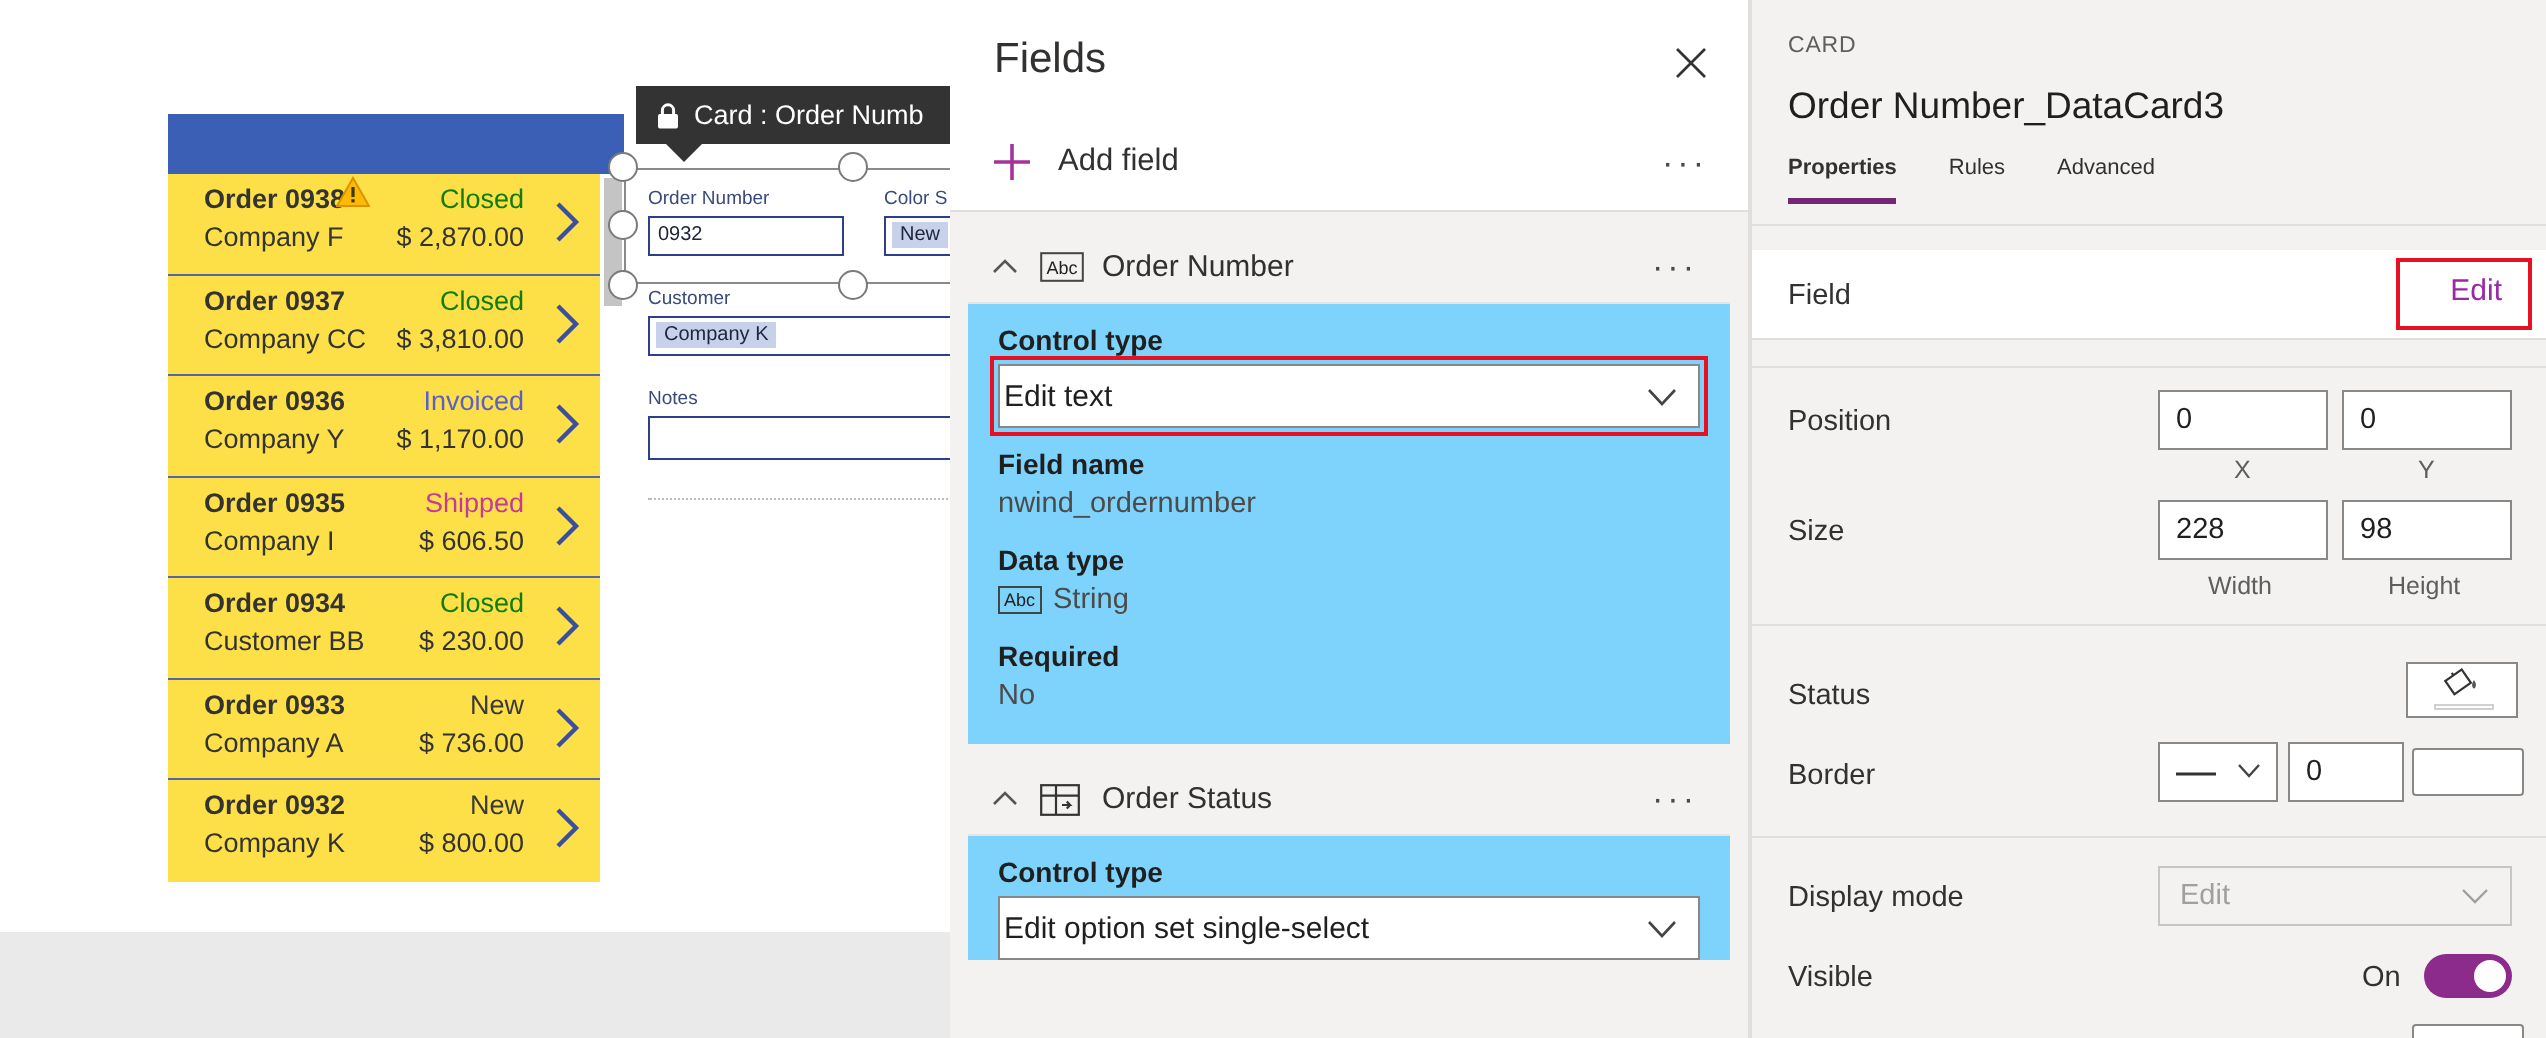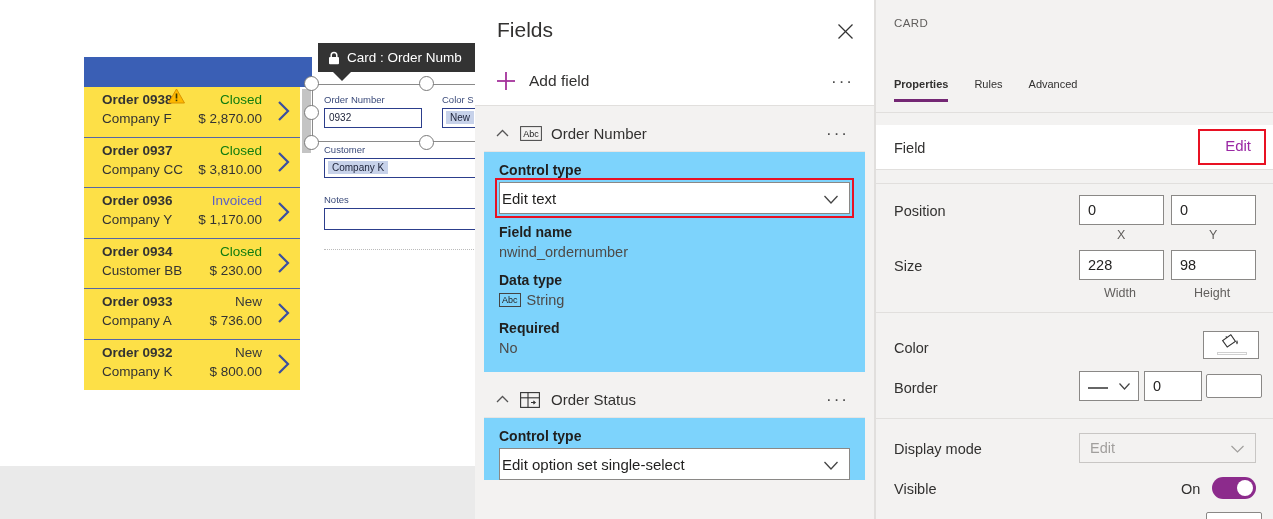--- a/index.html
+++ b/index.html
@@ -213,20 +213,31 @@
         <div class="g-comp">Company Y</div>
         <div class="g-status" style="color:#5b5fc7">Invoiced</div>
         <div class="g-amount">$ 1,170.00</div>
         <div class="g-chev">
             <svg width="13" height="22" viewBox="0 0 13 22">
               <polyline points="2,2 11,11 2,20" fill="none" stroke="#3b4fa0" stroke-width="2.2"></polyline>
             </svg>
           </div>
       </div>
 
+      <div class="grow">
+        <div class="g-name">Order 0935</div>
+        <div class="g-comp">Company I</div>
+        <div class="g-status" style="color:#c4399c">Shipped</div>
+        <div class="g-amount">$ 606.50</div>
+        <div class="g-chev">
+            <svg width="13" height="22" viewBox="0 0 13 22">
+              <polyline points="2,2 11,11 2,20" fill="none" stroke="#3b4fa0" stroke-width="2.2"></polyline>
+            </svg>
+          </div>
+      </div>
 
       <div class="grow">
         <div class="g-name">Order 0934</div>
         <div class="g-comp">Customer BB</div>
         <div class="g-status" style="color:#107c10">Closed</div>
         <div class="g-amount">$ 230.00</div>
         <div class="g-chev">
             <svg width="13" height="22" viewBox="0 0 13 22">
               <polyline points="2,2 11,11 2,20" fill="none" stroke="#3b4fa0" stroke-width="2.2"></polyline>
             </svg>
@@ -398,20 +409,21 @@
                 <polyline points="1.5,3 8,10 14.5,3" fill="none" stroke="#444" stroke-width="1.3"></polyline>
               </svg>
           </span>
         </div>
       </div>
     </div>
   </div>
 
   <div class="props-panel">
     <div class="pp-kicker">CARD</div>
+    <div class="pp-title">Order Number_DataCard3</div>
 
     <div class="pp-tabs">
       <div class="pp-tab active">Properties</div>
       <div class="pp-tab">Rules</div>
       <div class="pp-tab">Advanced</div>
     </div>
     <div class="pp-tabline"></div>
 
     <div class="pp-field-band"></div>
     <div class="pp-label" style="top:140px;">Field</div>
@@ -427,21 +439,21 @@
     <div class="numcap" style="left:333px; top:228px;">Y</div>
 
     <div class="pp-label" style="top:258px;">Size</div>
     <div class="numbox" style="left:203px; top:250px; width:85px;">228</div>
     <div class="numbox" style="left:295px; top:250px; width:85px;">98</div>
     <div class="numcap" style="left:228px; top:286px;">Width</div>
     <div class="numcap" style="left:318px; top:286px;">Height</div>
 
     <div class="divider" style="top:312px;"></div>
 
-    <div class="pp-label" style="top:340px;">Color</div>
+    <div class="pp-label" style="top:340px;">Status</div>
     <div class="swatch-btn" style="left:327px; top:331px;">
       <span>
         <svg width="20" height="18" viewBox="0 0 20 18">
             <g transform="rotate(-35 10 8)">
               <rect x="4" y="2" width="10" height="8" fill="#ffffff" stroke="#333" stroke-width="1.1"></rect>
               <line x1="9" y1="0.5" x2="9" y2="2" stroke="#333" stroke-width="1.1"></line>
             </g>
             <path d="M16 6 q2 3 0 4.4 q-2 -1.4 0 -4.4z" fill="#555"></path>
           </svg>
       </span>

